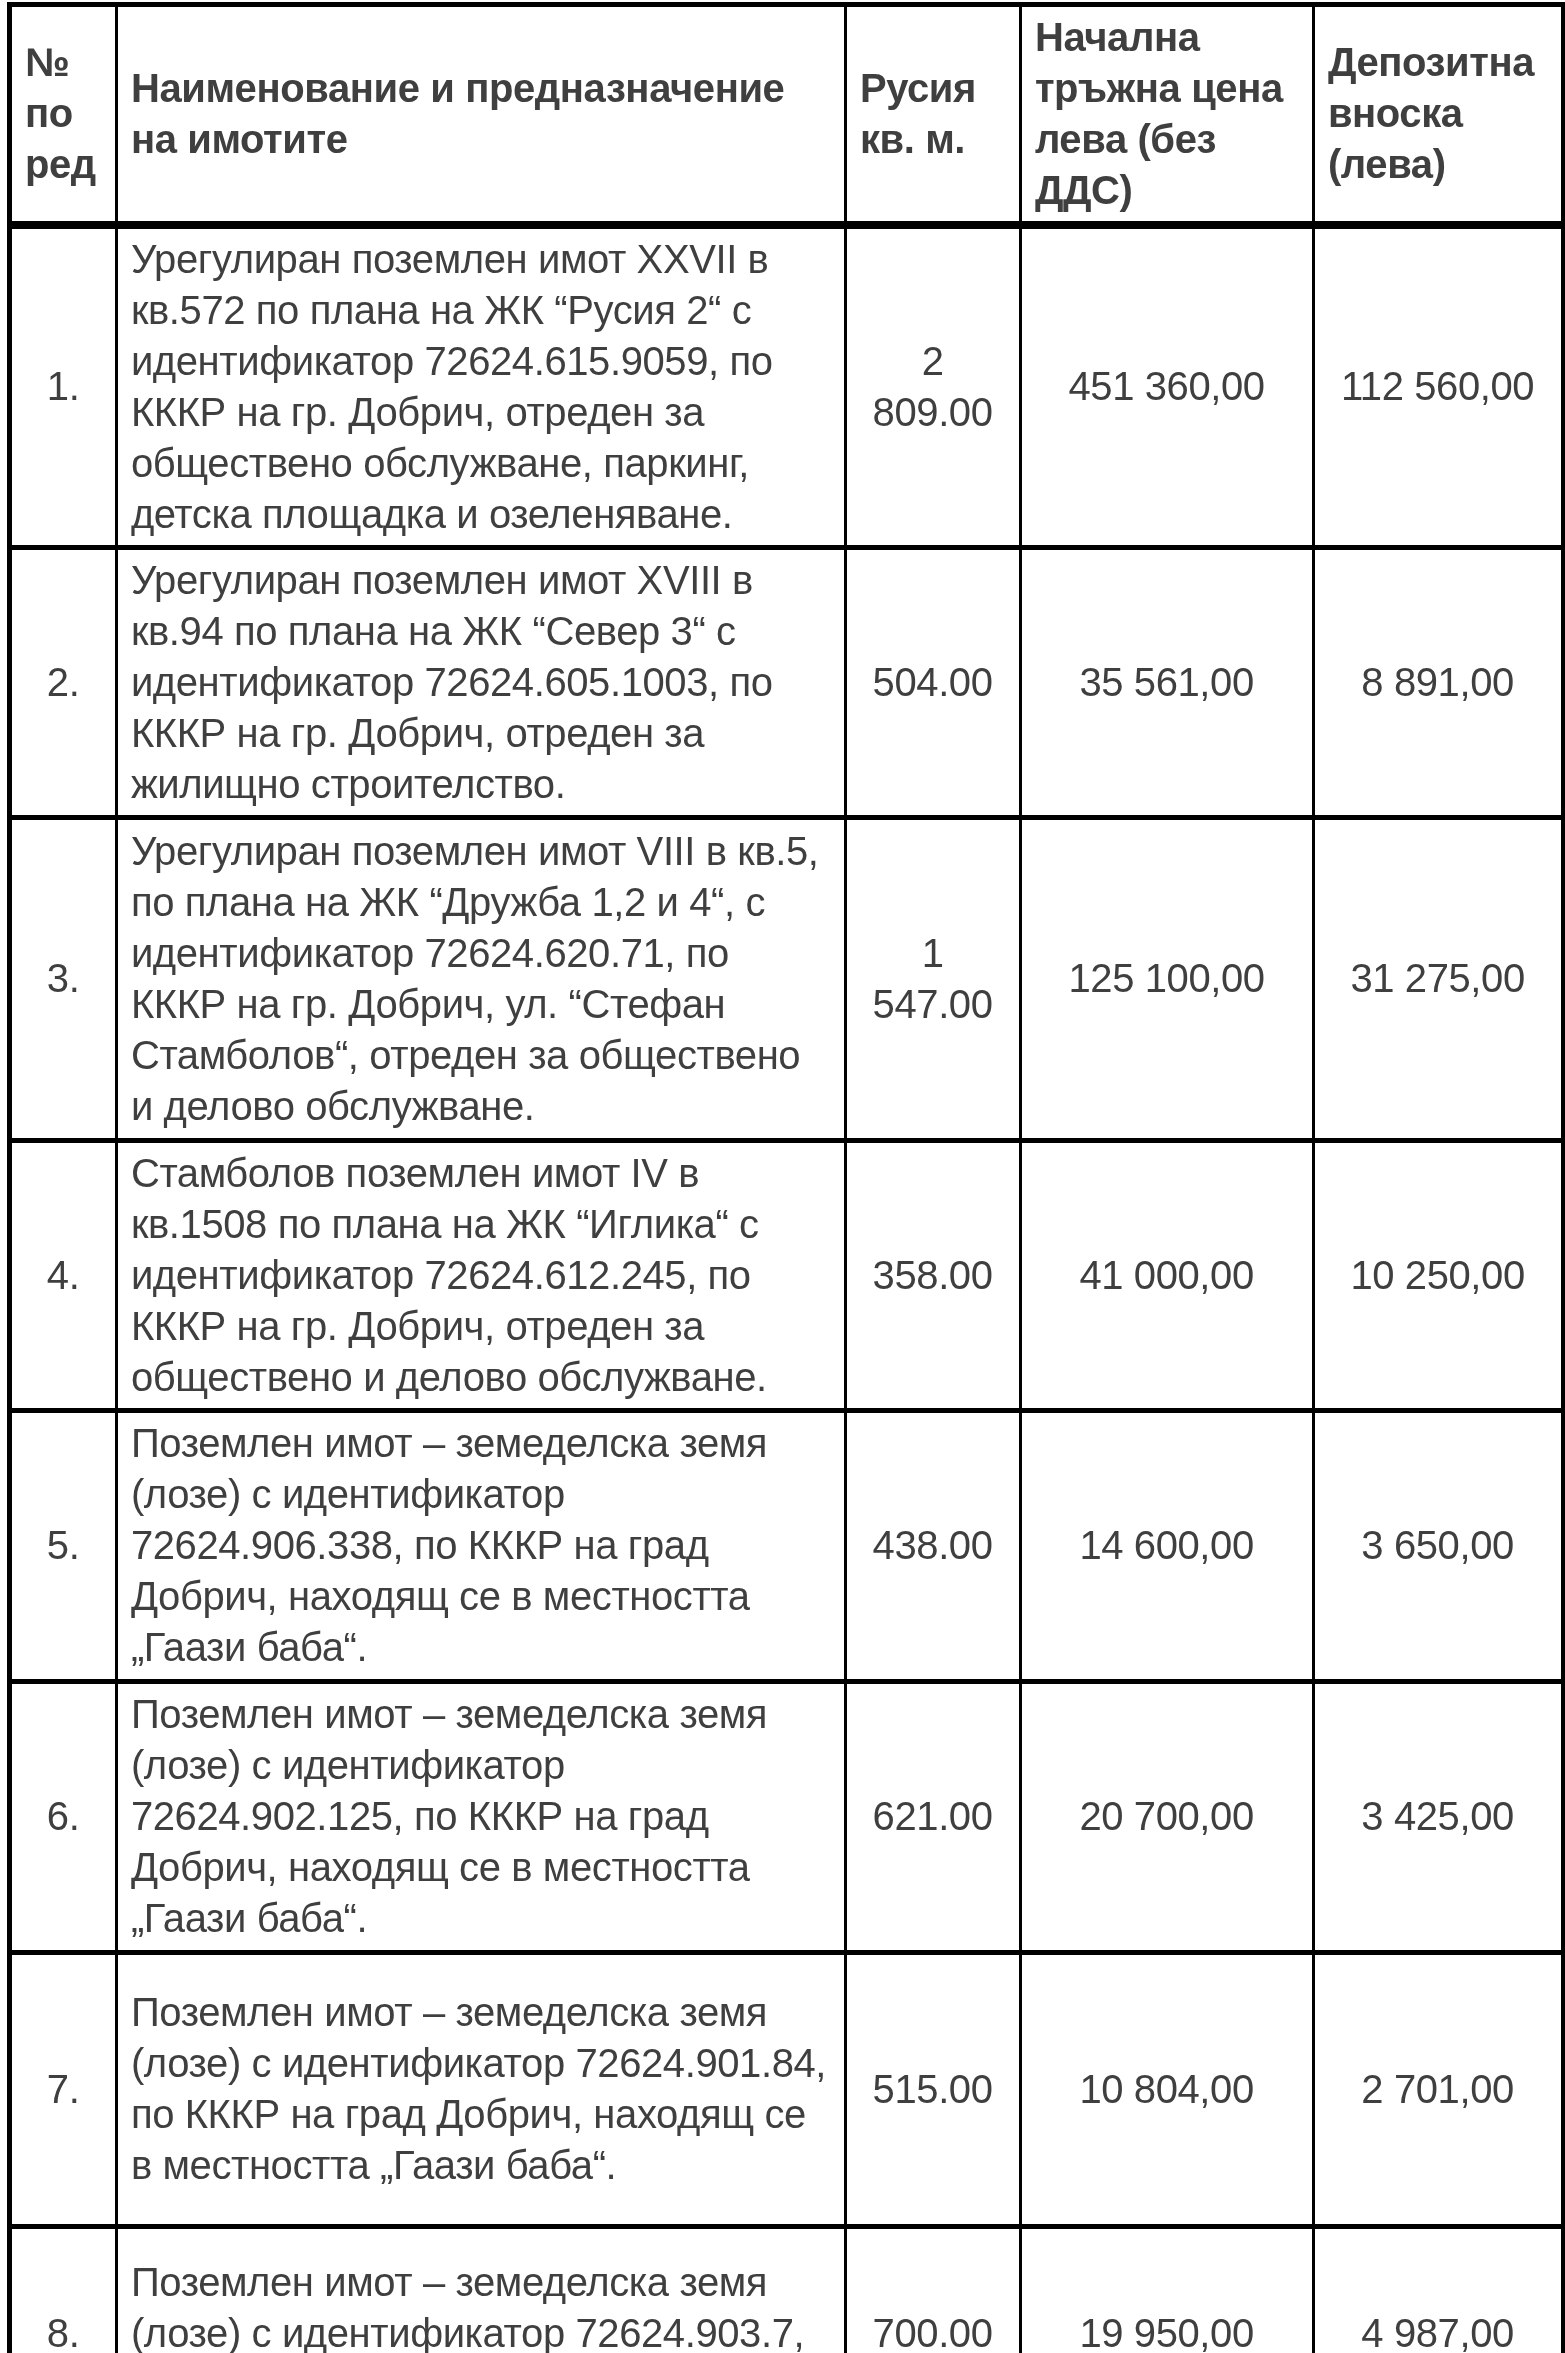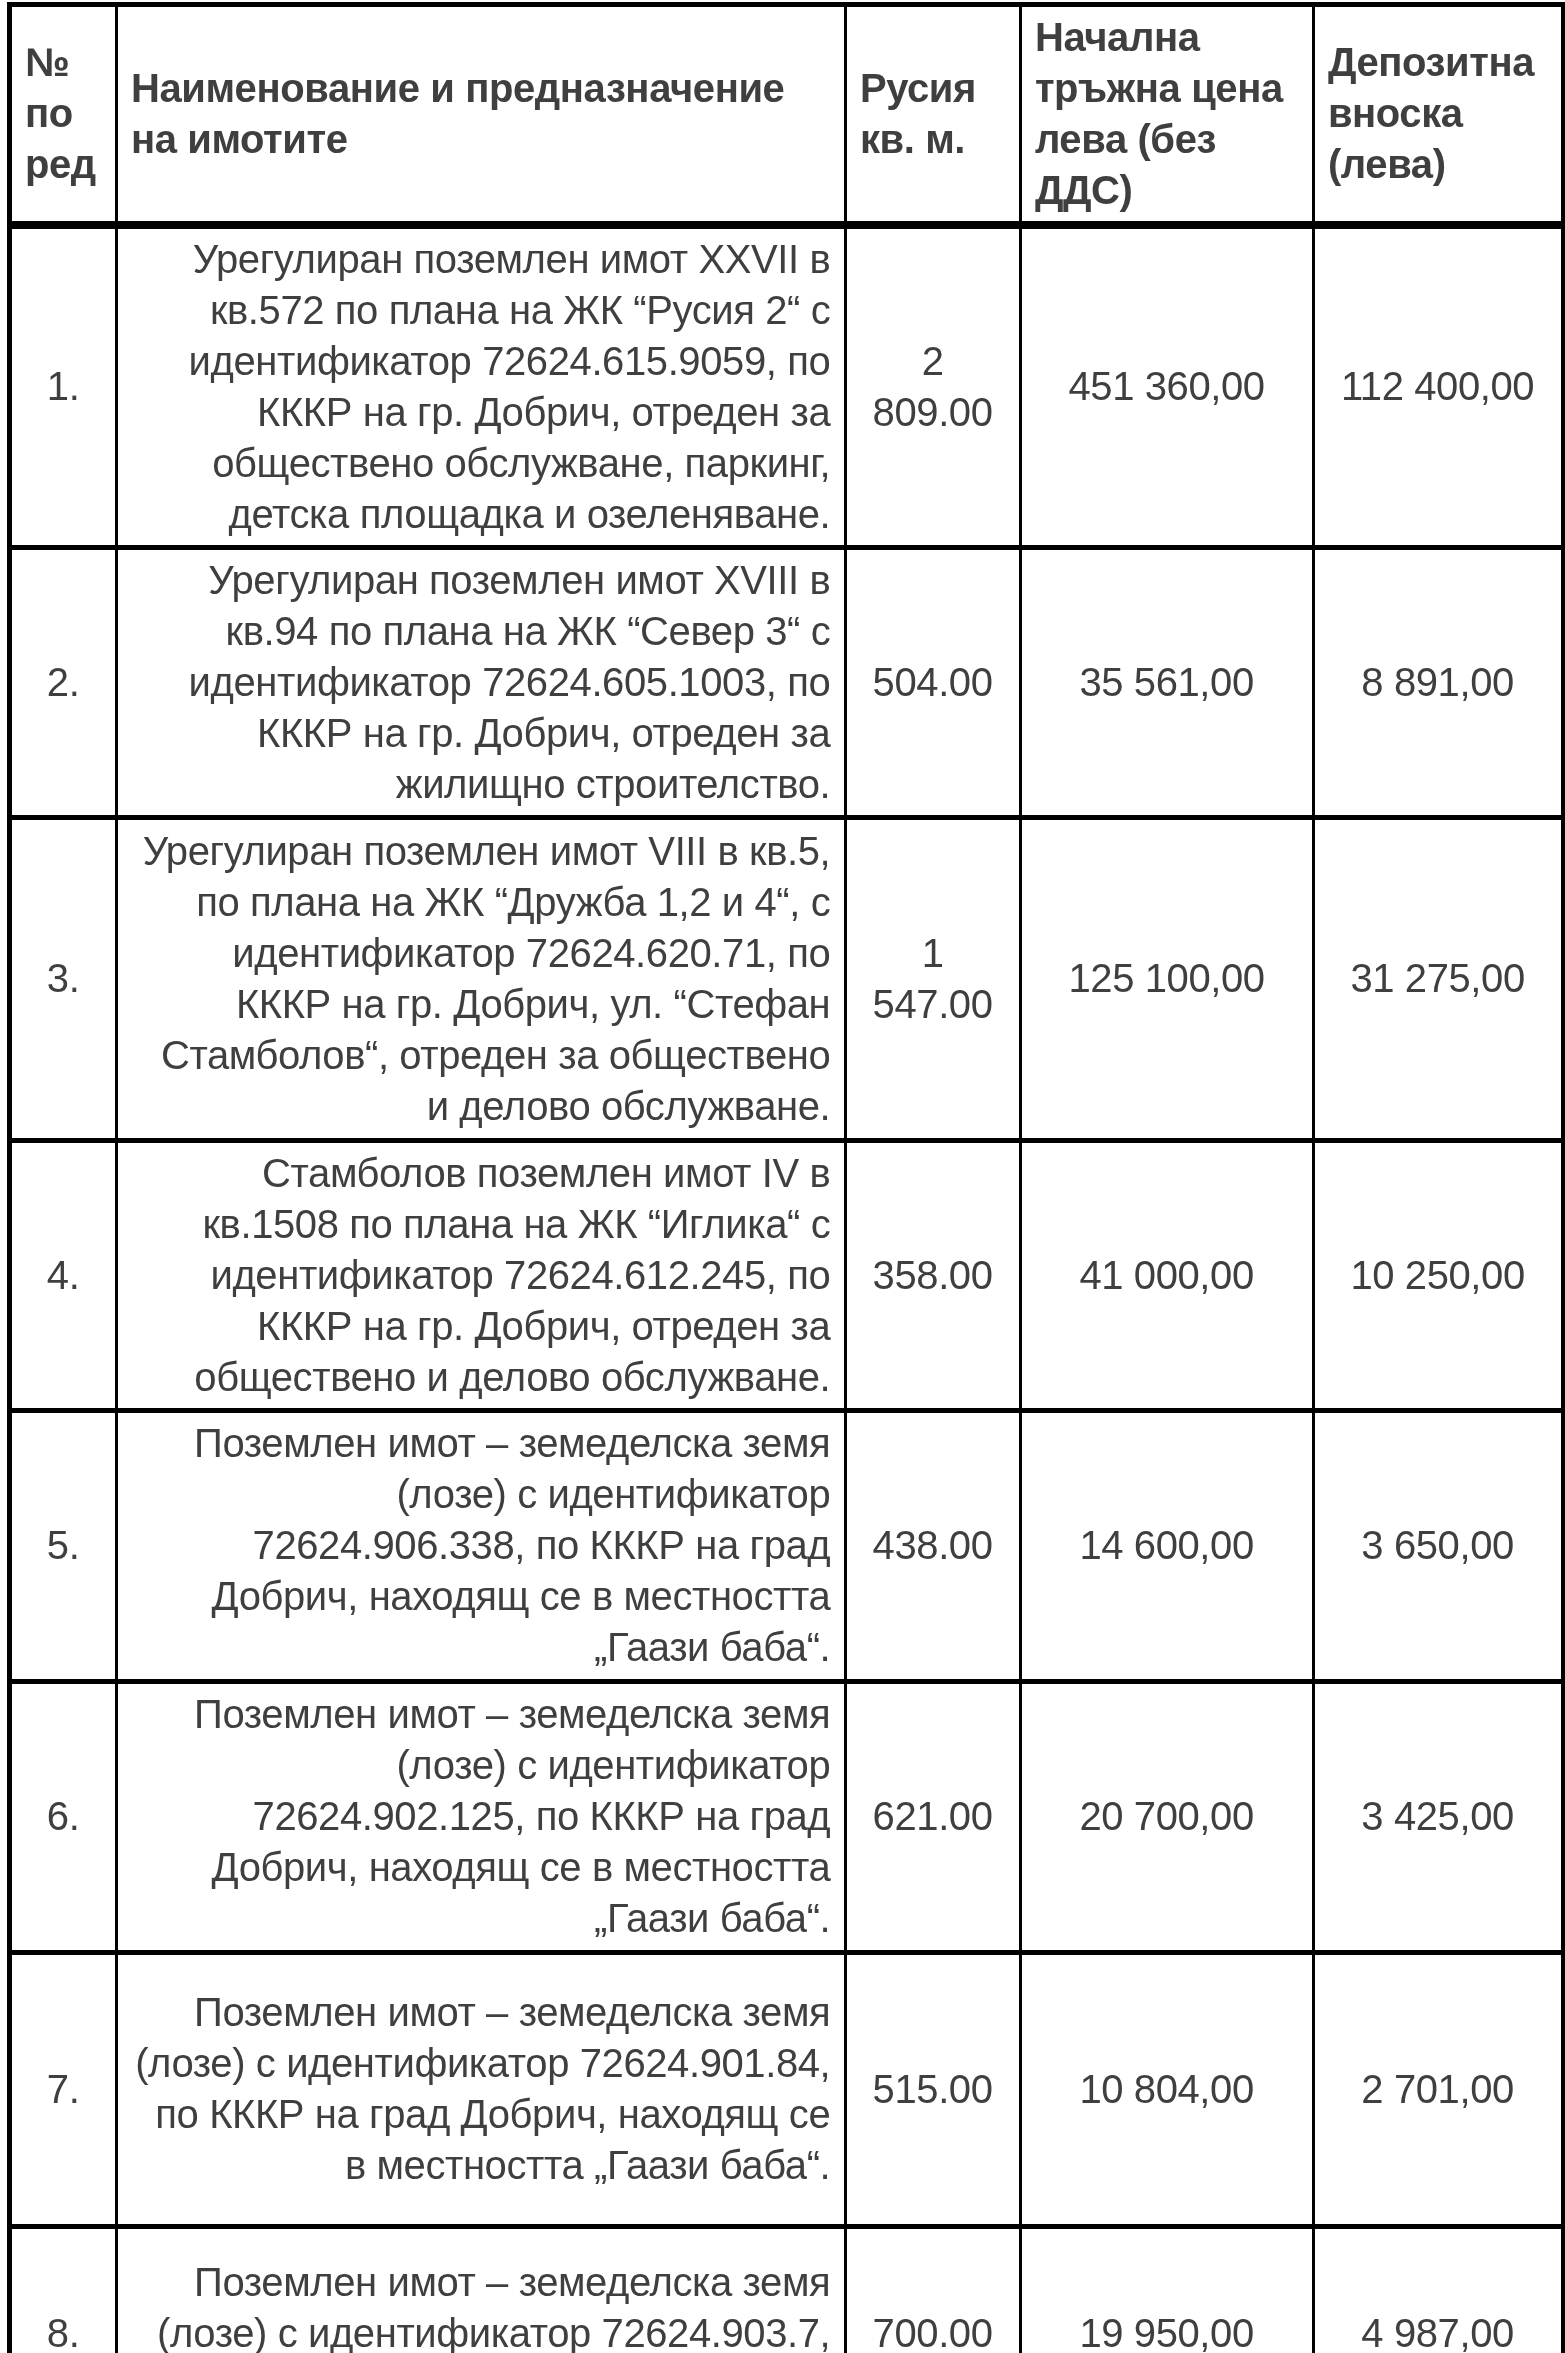--- a/index.html
+++ b/index.html
@@ -39,21 +39,21 @@
     border-bottom-width: 8.3px;
     font-weight: bold;
     text-align: left;
   }
   th.justify {
     text-align: justify;
     text-align-last: left;
     margin-left: 48px;
   }
   td.num-cell   { text-align: center; }
-  td.desc-cell  { text-align: right; }
+  td.desc-cell  { text-align: left; }
   td.value-cell { text-align: center; }
   tr.clipped td { vertical-align: middle; }
 </style>
 </head>
 <body>
 
 <table class="props">
   <colgroup>
     <col style="width:107px">
     <col style="width:729px">
@@ -69,21 +69,21 @@
       <th class="justify">Начална тръжна цена лева (без ДДС)</th>
       <th>Депозитна вноска (лева)</th>
     </tr>
   </thead>
   <tbody>
     <tr style="height:315px">
       <td class="num-cell">1.</td>
       <td class="desc-cell">Урегулиран поземлен имот XXVII в кв.572 по плана на ЖК “Русия 2“ с идентификатор 72624.615.9059, по КККР на гр. Добрич, отреден за обществено обслужване, паркинг, детска площадка и озеленяване.</td>
       <td class="value-cell">2 809.00</td>
       <td class="value-cell">451 360,00</td>
-      <td class="value-cell">112 400,00</td>
+      <td class="value-cell">112 560,00</td>
     </tr>
     <tr style="height:253px">
       <td class="num-cell">2.</td>
       <td class="desc-cell">Урегулиран поземлен имот XVIII в кв.94 по плана на ЖК “Север 3“ с идентификатор 72624.605.1003, по КККР на гр. Добрич, отреден за жилищно строителство.</td>
       <td class="value-cell">504.00</td>
       <td class="value-cell">35 561,00</td>
       <td class="value-cell">8 891,00</td>
     </tr>
     <tr style="height:323px">
       <td class="num-cell">3.</td>

